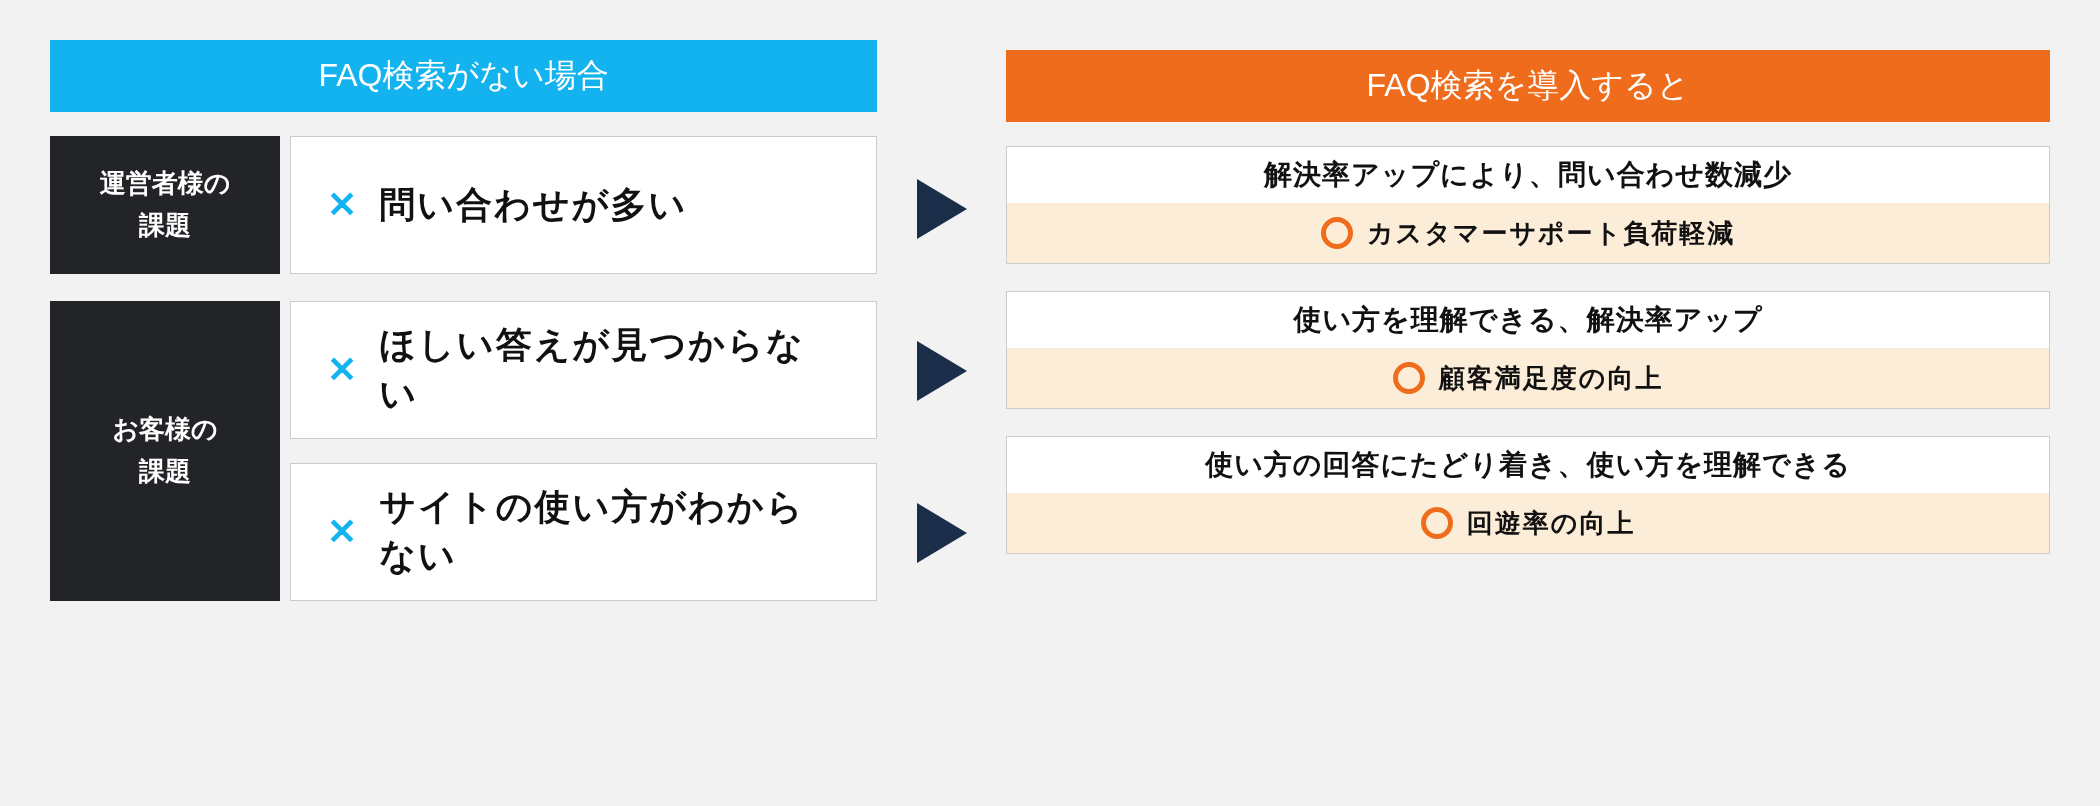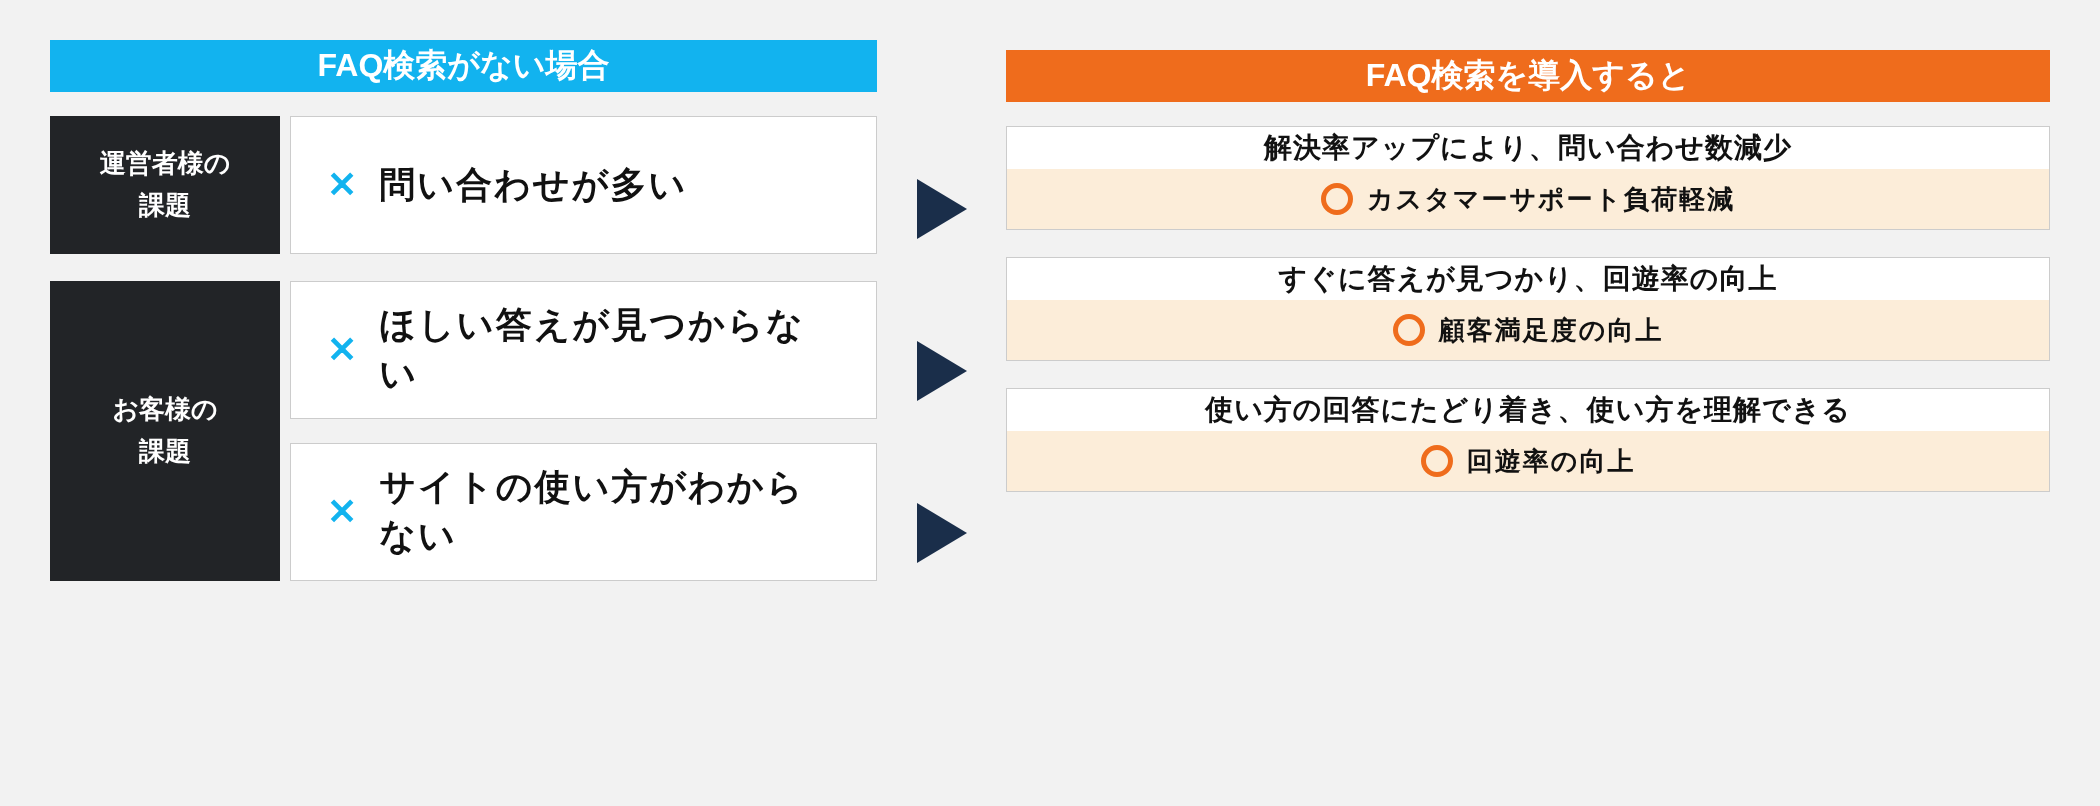--- a/index.html
+++ b/index.html
@@ -19,26 +19,26 @@
   .col-arrows {
     width: 70px;
     display: flex;
     flex-direction: column;
     justify-content: space-between;
     padding-top: 100px;
   }
   .col-right { width: 1060px; margin-top: 10px; }
 
   .header-bar {
-    height: 52px;
+    height: 72px;
     display: flex;
     align-items: center;
     justify-content: center;
     font-size: 32px;
-    font-weight: 700;
+    font-weight: 400;
     color: #fff;
     margin-bottom: 24px;
   }
   .header-blue { background: #12b3ef; }
   .header-orange { background: #ef6c1c; }
 
   .rows {
     display: flex;
     flex-direction: column;
     gap: 27px;
@@ -96,21 +96,21 @@
     display: flex;
     align-items: center;
     justify-content: center;
   }
   .arrow svg { display: block; }
   .arrow-gap { height: 24px; }
 
   .benefit-card {
     background: #fff;
     border: 1px solid #ccc;
-    height: 104px;
+    height: 118px;
     display: flex;
     flex-direction: column;
   }
   .benefit-top {
     flex: 1;
     display: flex;
     align-items: center;
     justify-content: center;
     font-size: 28px;
     font-weight: 700;
@@ -202,21 +202,21 @@
 
       <div class="benefit-card">
         <div class="benefit-top">解決率アップにより、問い合わせ数減少</div>
         <div class="benefit-bottom">
           <span class="circle-icon"></span>
           <span class="benefit-bottom-text">カスタマーサポート負荷軽減</span>
         </div>
       </div>
 
       <div class="benefit-card">
-        <div class="benefit-top">すぐに答えが見つかり、回遊率の向上</div>
+        <div class="benefit-top">使い方を理解できる、解決率アップ</div>
         <div class="benefit-bottom">
           <span class="circle-icon"></span>
           <span class="benefit-bottom-text">顧客満足度の向上</span>
         </div>
       </div>
 
       <div class="benefit-card">
         <div class="benefit-top">使い方の回答にたどり着き、使い方を理解できる</div>
         <div class="benefit-bottom">
           <span class="circle-icon"></span>

